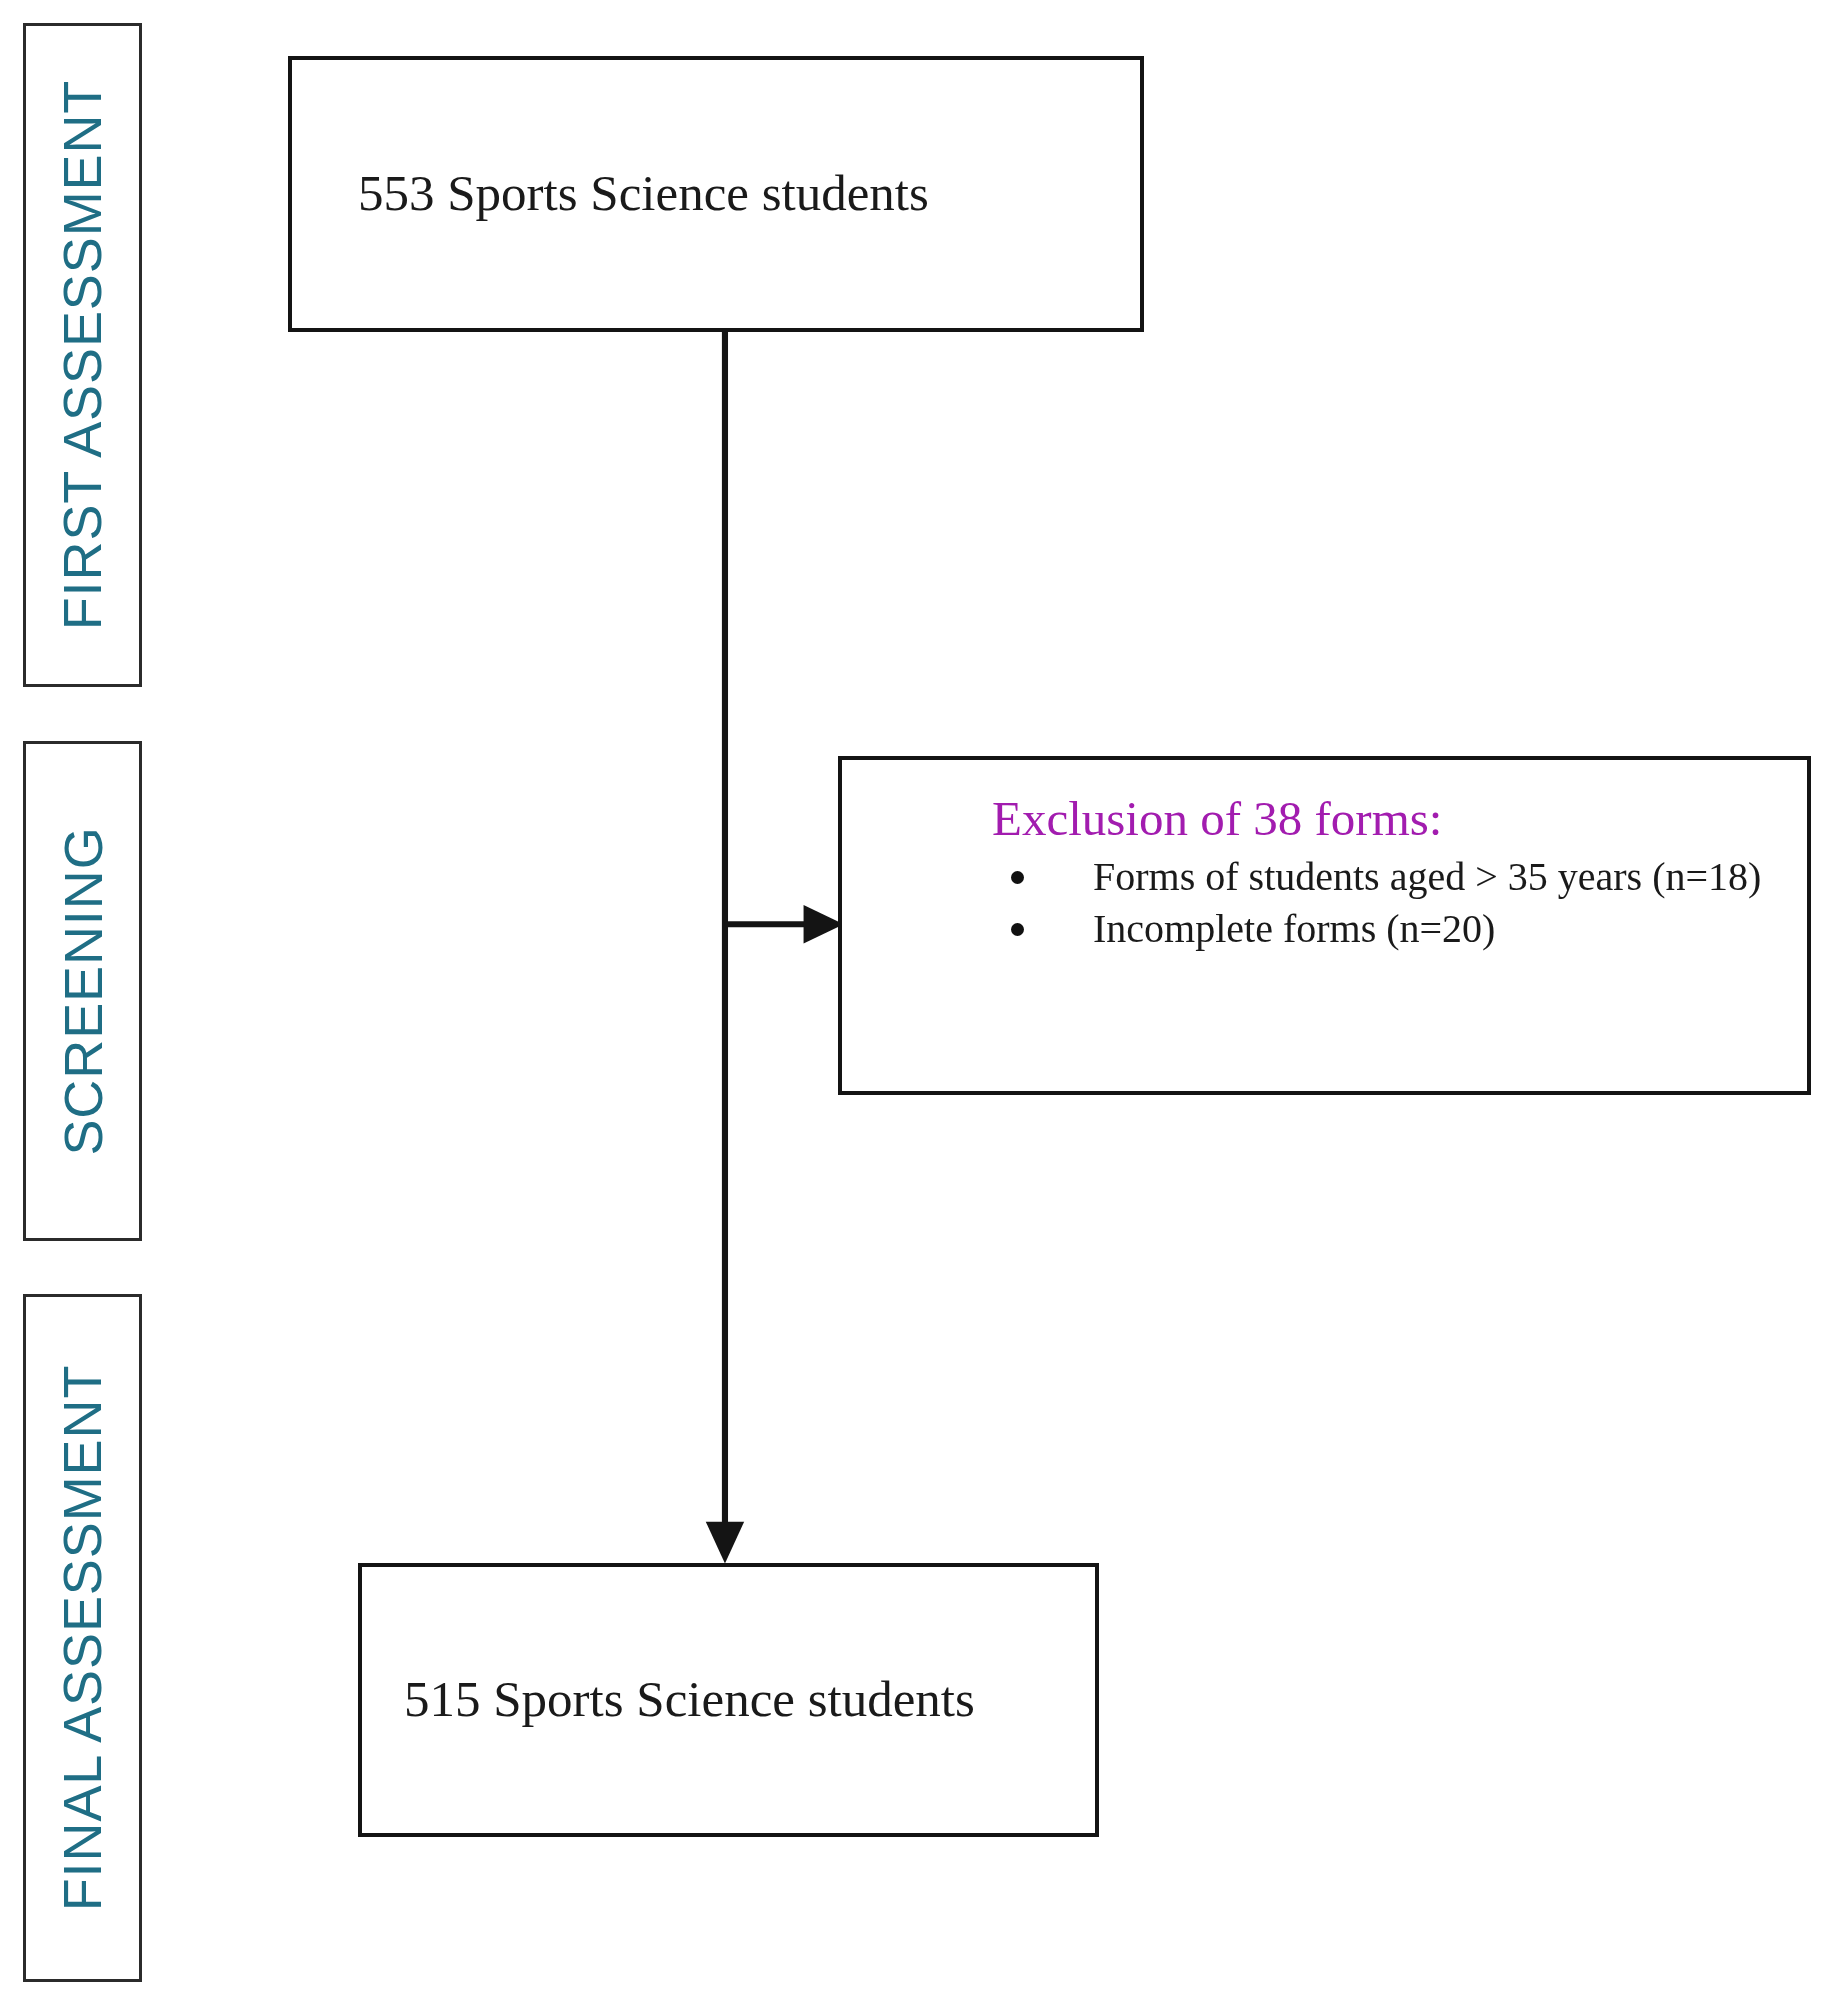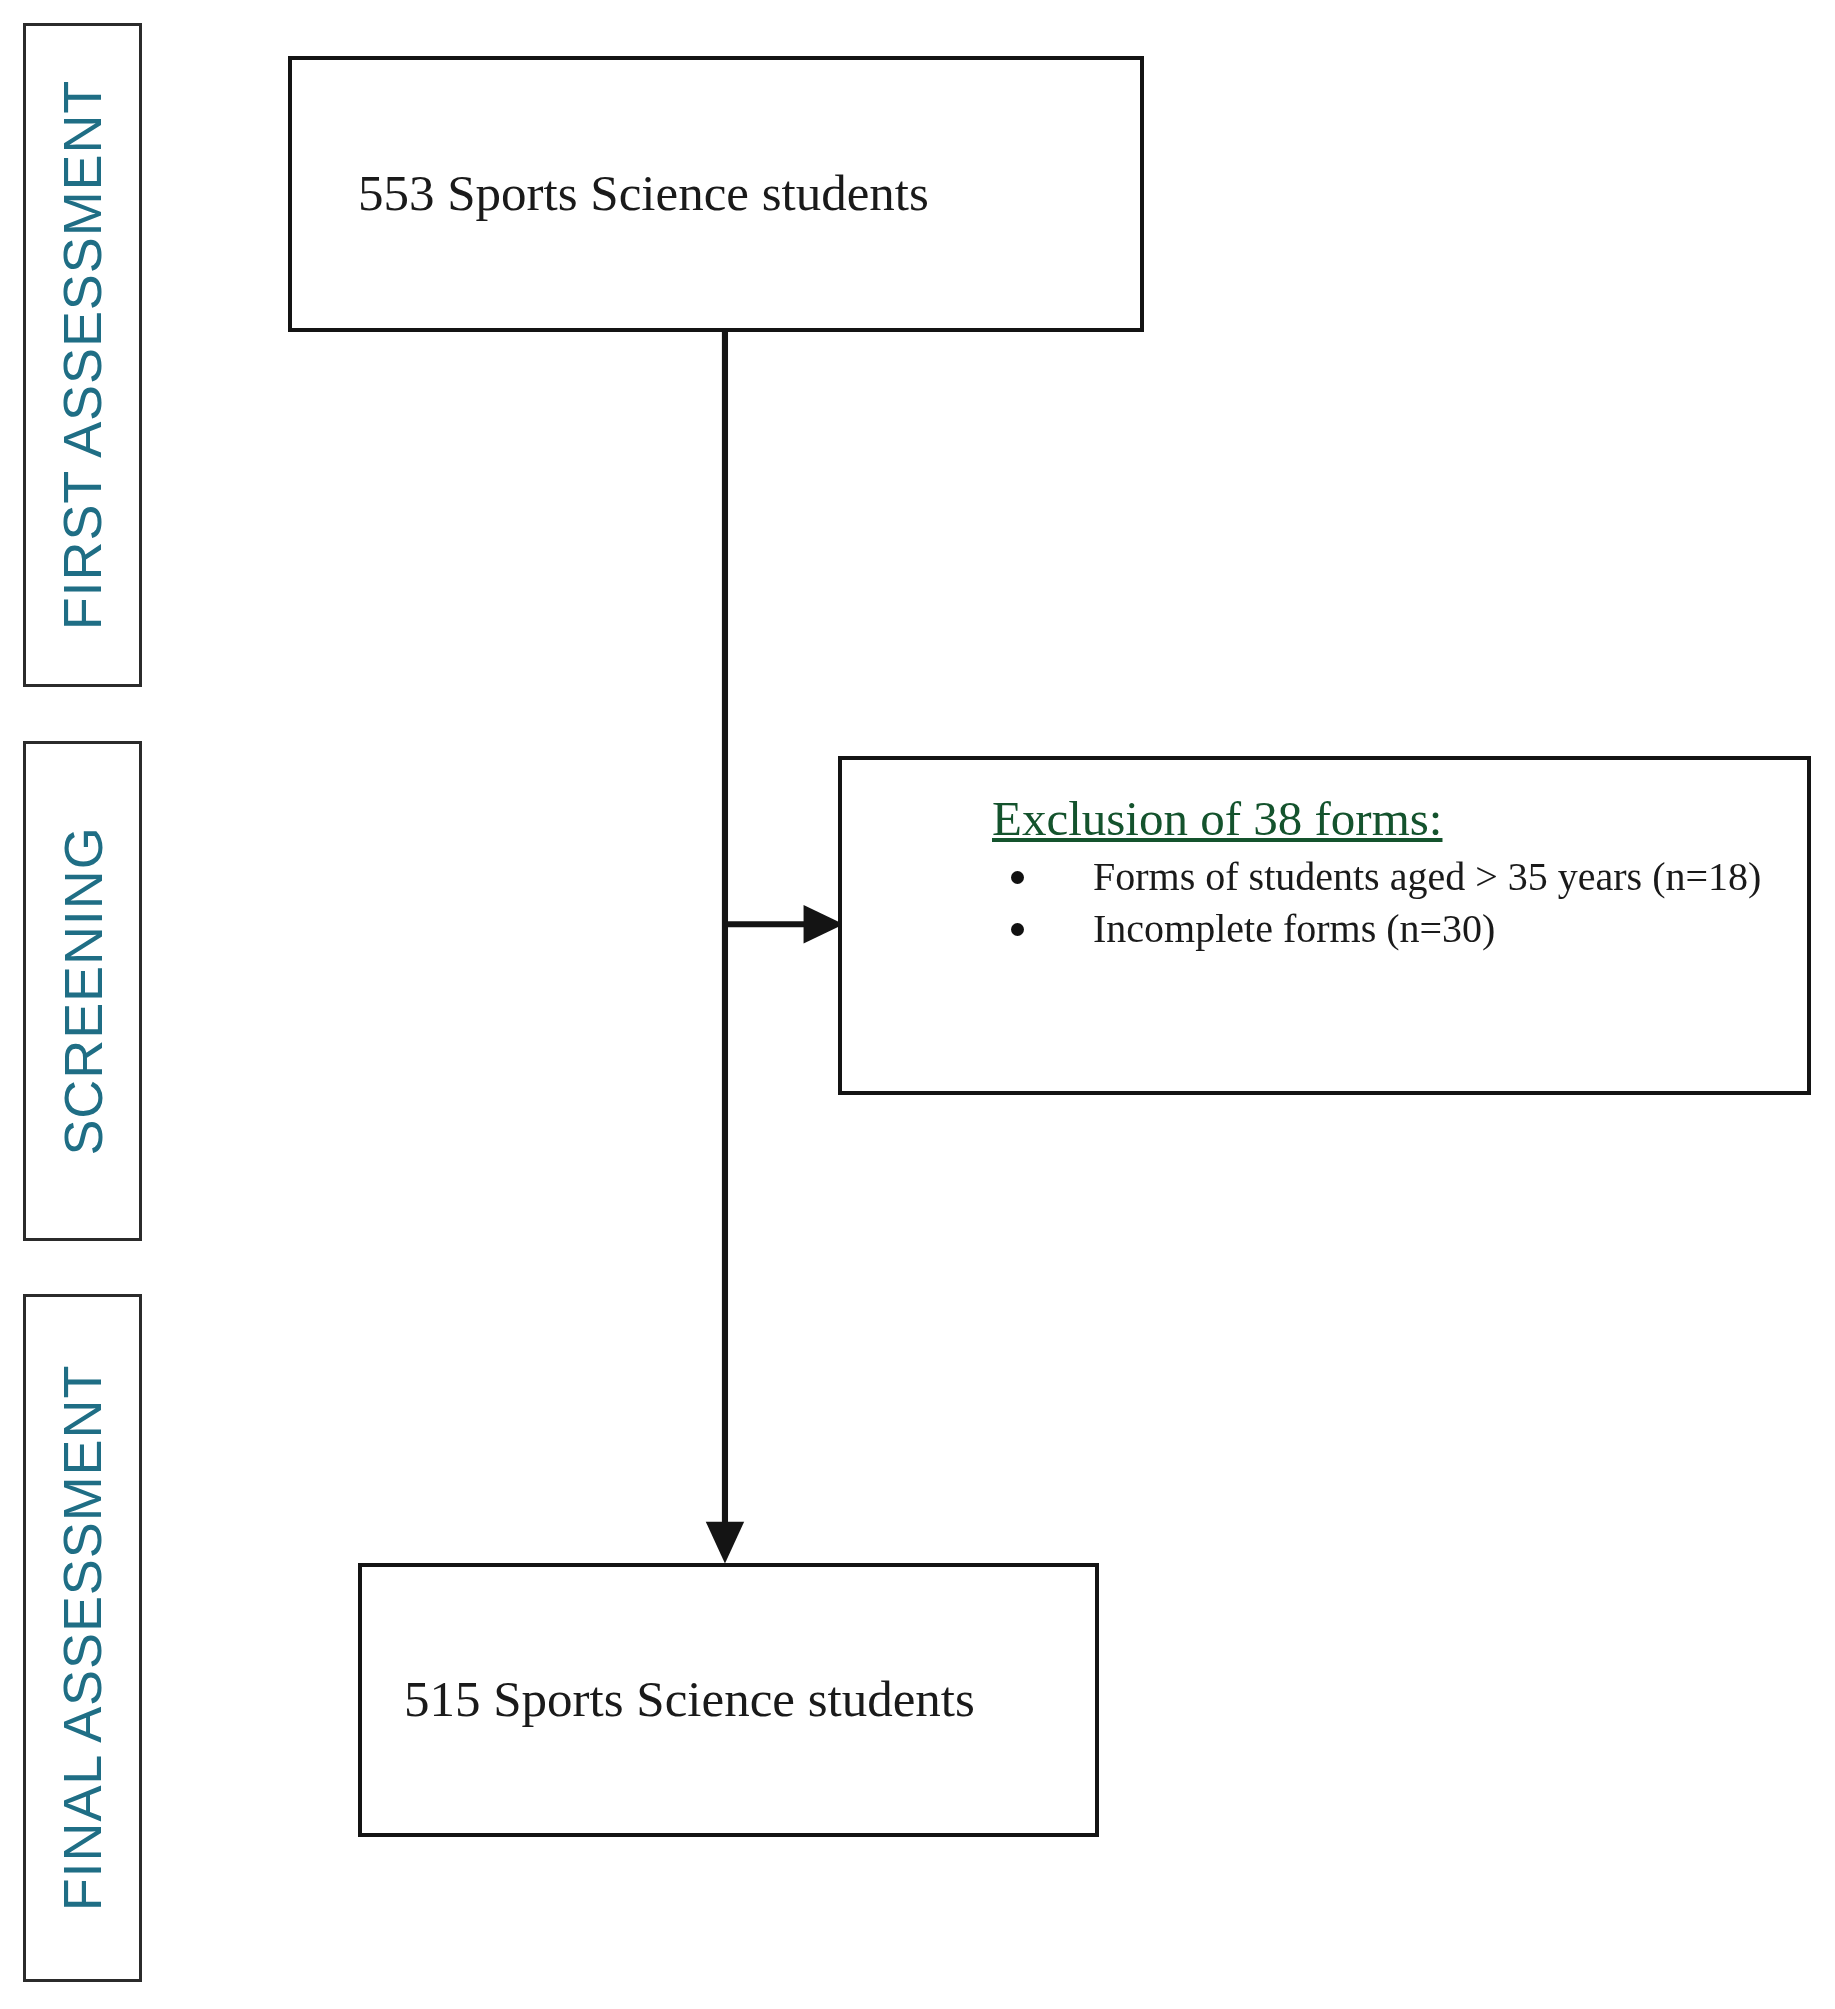--- a/index.html
+++ b/index.html
@@ -71,24 +71,23 @@
     left: 838px; top: 756px; width: 973px; height: 339px;
     align-items: flex-start;
   }
   #box-exclusion .excl-inner {
     padding: 30px 17.5px 0 150px;
     width: 100%;
     box-sizing: border-box;
   }
   .excl-title {
     font-size: 49px;
-    color: #14532d;
+    color: #a21caf;
     line-height: 1.18;
     margin-bottom: 5.2px;
-    text-decoration: underline;
   }
   .excl-list {
     list-style: none;
     margin: 0;
     padding: 0;
   }
   .excl-list li {
     position: relative;
     padding-left: 101px;
     font-size: 40px;
@@ -146,21 +145,21 @@
   <div class="flow-box" id="box-exclusion">
     <div class="excl-inner">
       <div class="excl-title">Exclusion of 38 forms:</div>
       <ul class="excl-list">
         <li>
           <span class="bullet-dot"></span>
           <span>Forms of students aged &gt; 35 years (n=18)</span>
         </li>
         <li>
           <span class="bullet-dot"></span>
-          <span>Incomplete forms (n=30)</span>
+          <span>Incomplete forms (n=20)</span>
         </li>
       </ul>
     </div>
   </div>
 
   <div class="flow-box" id="box-final">
     <span class="box-text">515 Sports Science students</span>
   </div>
 
 </div>

